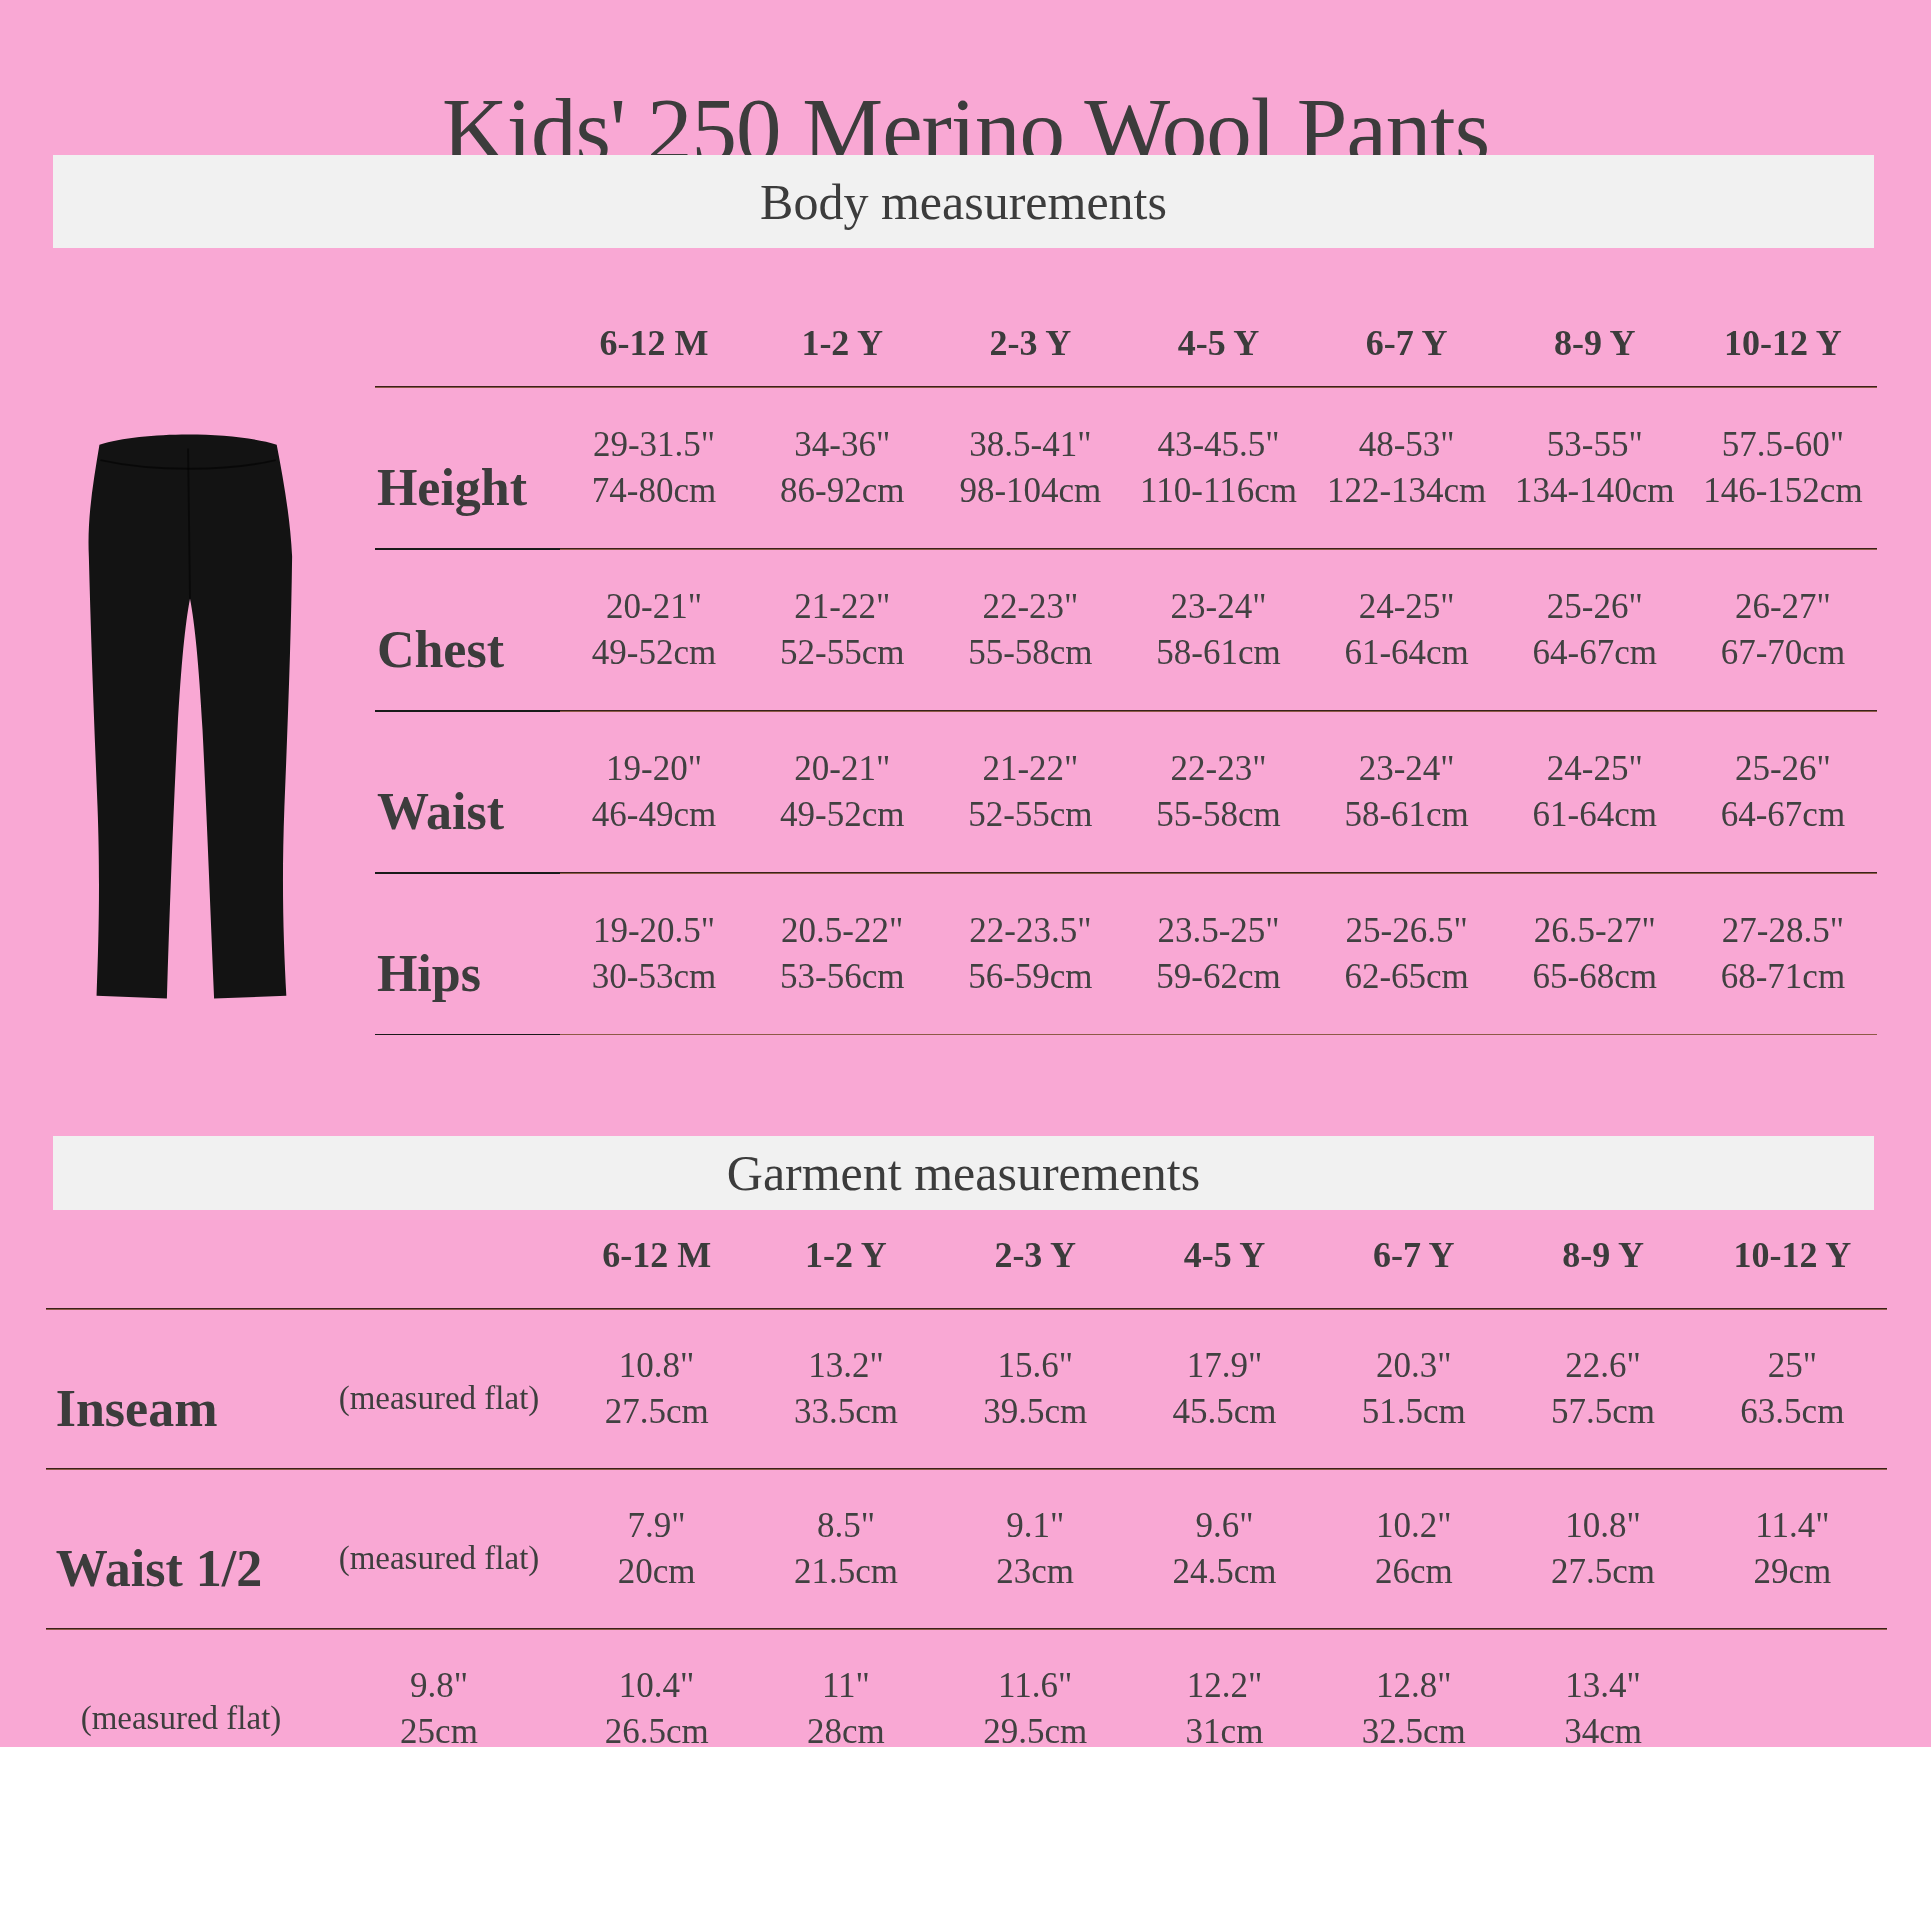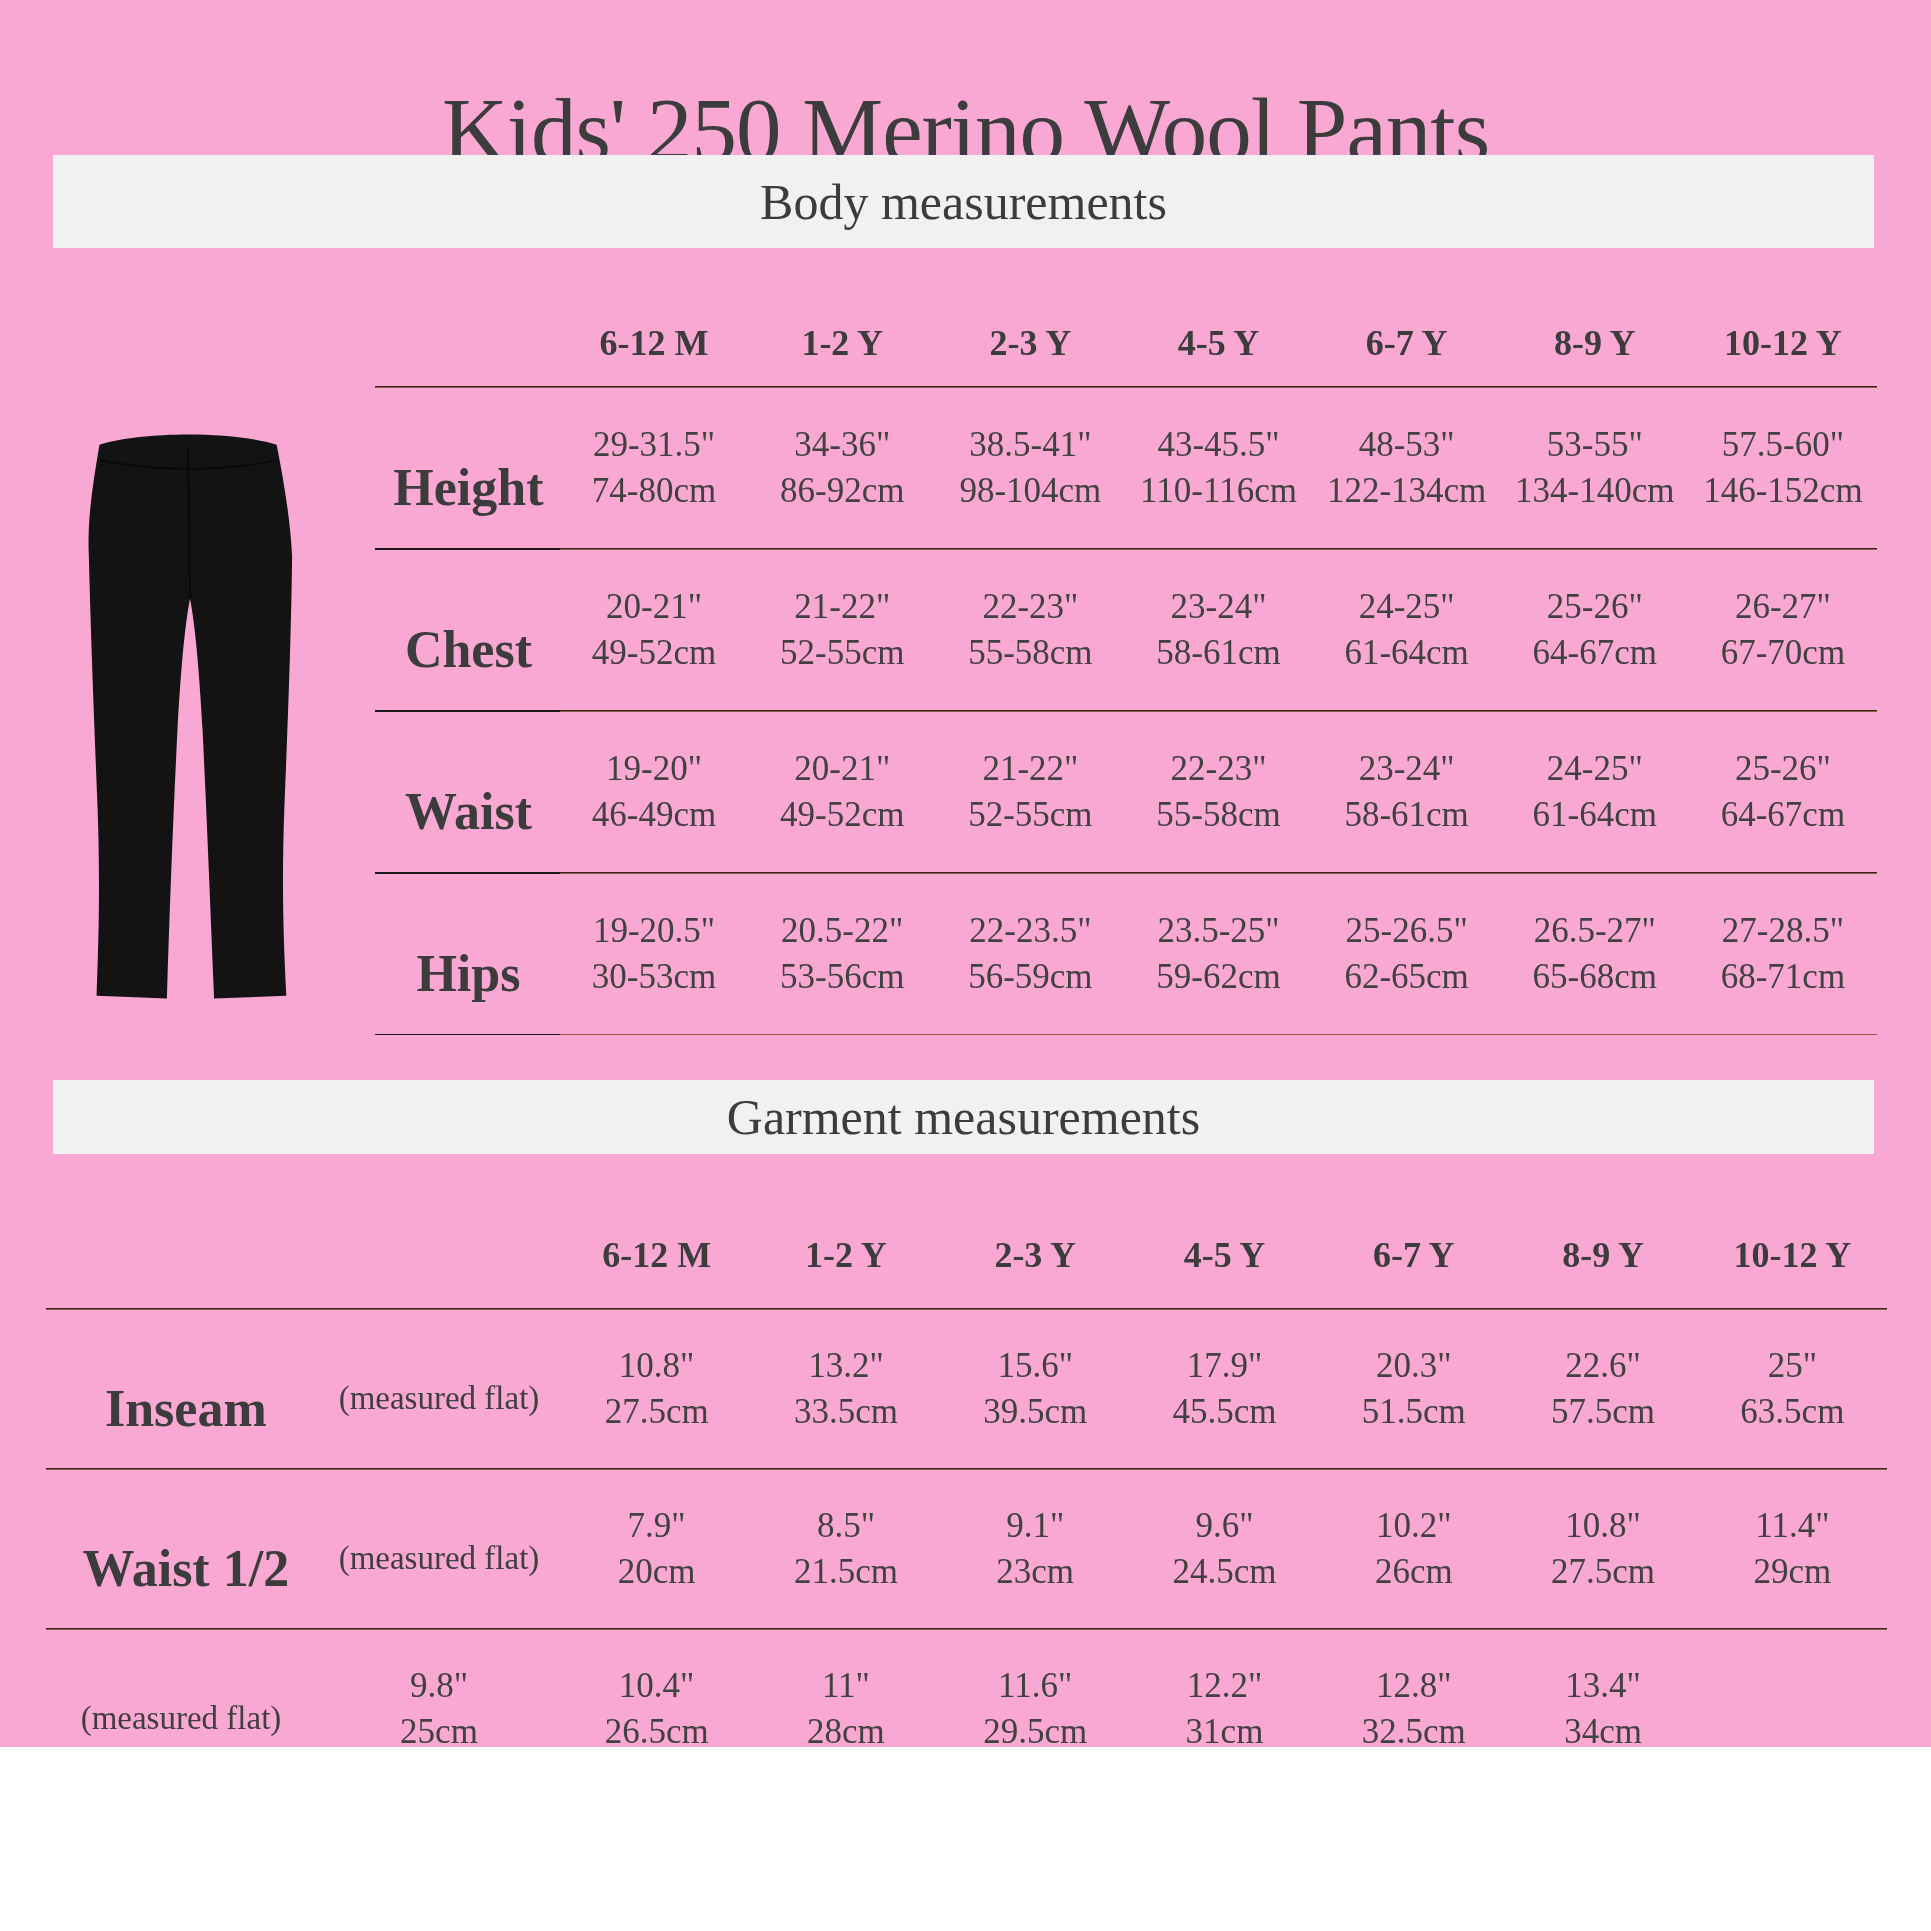--- a/index.html
+++ b/index.html
@@ -19,42 +19,42 @@
     letter-spacing:-1px;
   }
   
   .section-bar{
     position:absolute;left:53px;width:1821px;
     background:#f1f1f1;
     display:flex;align-items:center;justify-content:center;
     font-size:50px;font-weight:400;color:#3c3c3c;
   }
   .section-bar.body-bar{top:155px;height:93px;}
-  .section-bar.garment-bar{top:1080px;height:74px;}
+  .section-bar.garment-bar{top:1136px;height:74px;}
   
   .pants{position:absolute;left:85px;top:421px;width:210px;height:581px;}
   
   .tbl{position:absolute;}
   .tbl.body-tbl{left:375px;top:299px;width:1502px;}
   .tbl.garment-tbl{left:46px;top:1202px;width:1841px;}
 
   .hrow,.drow{display:grid;align-items:center;}
   .body-tbl .hrow,.body-tbl .drow{grid-template-columns:185px repeat(7,1fr);}
   .garment-tbl .hrow,.garment-tbl .drow{grid-template-columns:270px 246px repeat(7,1fr);}
   .body-tbl .hrow{height:87px;}
   .body-tbl .drow{height:160px;}
   .garment-tbl .hrow{height:106px;}
   .garment-tbl .drow{height:158px;}
 
   .cell{min-width:0;}
   .colhead{
     text-align:center;font-size:36px;font-weight:700;color:#3c3c3c;white-space:nowrap;
   }
   .rowlabel{
-    font-size:52px;font-weight:700;color:#3c3c3c;text-align:center;
+    font-size:52px;font-weight:700;color:#3c3c3c;text-align:left;
     padding-left:1.9px;white-space:nowrap;margin-top:40px;
   }
   .garment-tbl .rowlabel{padding-left:9.7px;}
   .sublabel{
     text-align:center;font-size:33px;font-weight:400;color:#3e3e3e;white-space:nowrap;margin-top:19px;
   }
   .val{text-align:center;font-size:35px;line-height:46px;color:#414141;white-space:nowrap;}
   .val .cm{}
 
   

